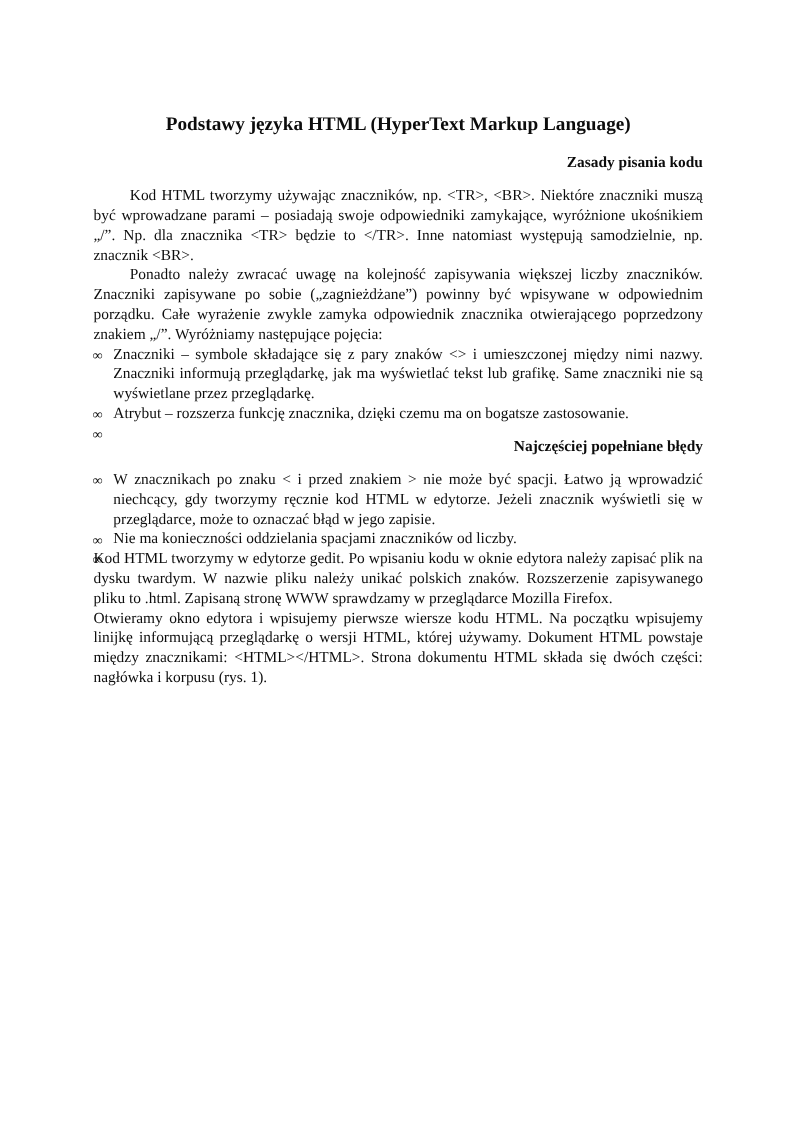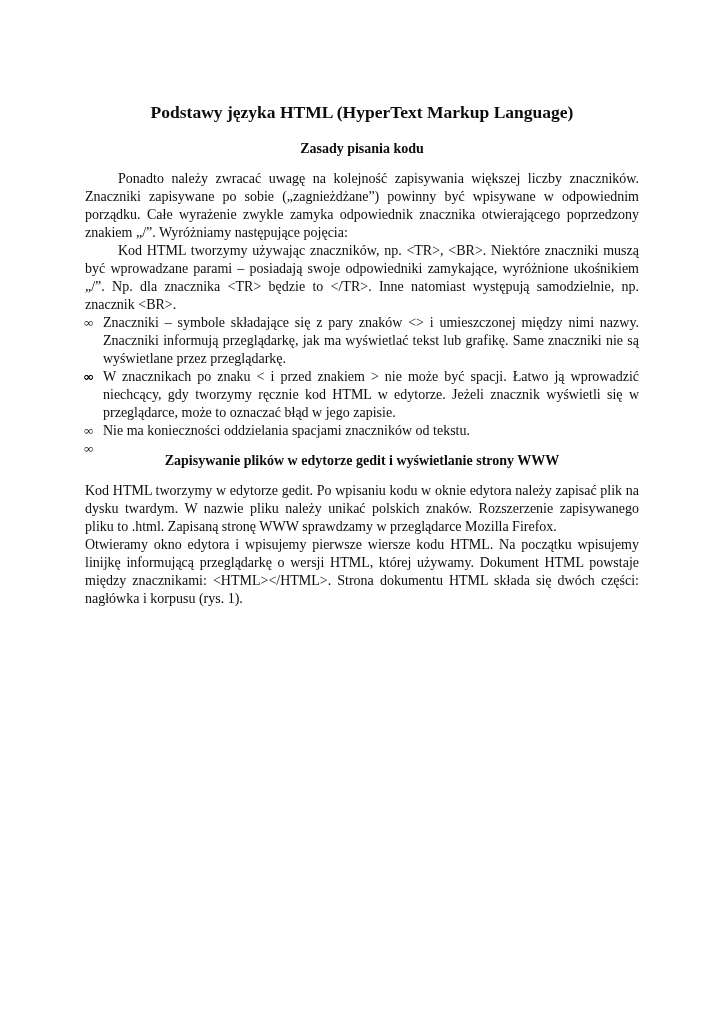--- a/index.html
+++ b/index.html
@@ -28,21 +28,21 @@
     font-size: 17.5px;
     line-height: 24px;
     font-weight: bold;
     text-align: center;
     margin: 0 0 16px 0;
   }
   .section-heading {
     font-size: 14px;
     line-height: 18px;
     font-weight: bold;
-    text-align: center;
+    text-align: right;
     margin: 12px 0 12px 0;
   }
   p.body-par {
     margin: 0;
     padding: 0;
   }
   p.body-par.indented {
     text-indent: 33px;
   }
   .bullet-list {
@@ -74,53 +74,54 @@
 </style>
 </head>
 <body>
 
 <div class="page">
 
   <div class="doc-title">Podstawy języka HTML (HyperText Markup Language)</div>
 
   <div class="section-heading">Zasady pisania kodu</div>
 
+  <p class="body-par indented">Kod HTML tworzymy używając znaczników, np. &lt;TR&gt;, &lt;BR&gt;. Niektóre znaczniki muszą być wprowadzane parami – posiadają swoje odpowiedniki zamykające, wyróżnione ukośnikiem „/”. Np. dla znacznika &lt;TR&gt; będzie to &lt;/TR&gt;. Inne natomiast występują samodzielnie, np. znacznik &lt;BR&gt;.</p>
   <p class="body-par indented">Ponadto należy zwracać uwagę na kolejność zapisywania większej liczby znaczników. Znaczniki zapisywane po sobie („zagnieżdżane”) powinny być wpisywane w odpowiednim porządku. Całe wyrażenie zwykle zamyka odpowiednik znacznika otwierającego poprzedzony znakiem „/”. Wyróżniamy następujące pojęcia:</p>
-  <p class="body-par indented">Kod HTML tworzymy używając znaczników, np. &lt;TR&gt;, &lt;BR&gt;. Niektóre znaczniki muszą być wprowadzane parami – posiadają swoje odpowiedniki zamykające, wyróżnione ukośnikiem „/”. Np. dla znacznika &lt;TR&gt; będzie to &lt;/TR&gt;. Inne natomiast występują samodzielnie, np. znacznik &lt;BR&gt;.</p>
 
   <div class="bullet-list">
     <div class="bullet-item">
       <span class="bullet-marker">∞</span>
       <span>Znaczniki – symbole składające się z pary znaków &lt;&gt; i umieszczonej między nimi nazwy. Znaczniki informują przeglądarkę, jak ma wyświetlać tekst lub grafikę. Same znaczniki nie są wyświetlane przez przeglądarkę.</span>
     </div>
     <div class="bullet-item">
       <span class="bullet-marker">∞</span>
+      <span>Atrybut – rozszerza funkcję znacznika, dzięki czemu ma on bogatsze zastosowanie.</span>
     </div>
     <div class="bullet-item">
       <span class="bullet-marker">∞</span>
     </div>
   </div>
 
 
+  <div class="section-heading">Najczęściej popełniane błędy</div>
 
   <div class="bullet-list">
     <div class="bullet-item">
       <span class="bullet-marker">∞</span>
       <span>W znacznikach po znaku &lt; i przed znakiem &gt; nie może być spacji. Łatwo ją wprowadzić niechcący, gdy tworzymy ręcznie kod HTML w edytorze. Jeżeli znacznik wyświetli się w przeglądarce, może to oznaczać błąd w jego zapisie.</span>
     </div>
     <div class="bullet-item">
       <span class="bullet-marker">∞</span>
-      <span>Nie ma konieczności oddzielania spacjami znaczników od tekstu.</span>
+      <span>Nie ma konieczności oddzielania spacjami znaczników od liczby.</span>
     </div>
     <div class="bullet-item">
       <span class="bullet-marker">∞</span>
     </div>
   </div>
 
-  <div class="section-heading">Zapisywanie plików w edytorze gedit i wyświetlanie strony WWW</div>
 
   <p class="body-par">Kod HTML tworzymy w edytorze gedit. Po wpisaniu kodu w oknie edytora należy zapisać plik na dysku twardym. W nazwie pliku należy unikać polskich znaków. Rozszerzenie zapisywanego pliku to .html. Zapisaną stronę WWW sprawdzamy w przeglądarce Mozilla Firefox.</p>
 
 
   <p class="body-par">Otwieramy okno edytora i wpisujemy pierwsze wiersze kodu HTML. Na początku wpisujemy linijkę informującą przeglądarkę o wersji HTML, której używamy. Dokument HTML powstaje między znacznikami: &lt;HTML&gt;&lt;/HTML&gt;. Strona dokumentu HTML składa się dwóch części: nagłówka i korpusu (rys. 1).</p>
 
   <div class="page-number">1</div>
 
 </div>
 

